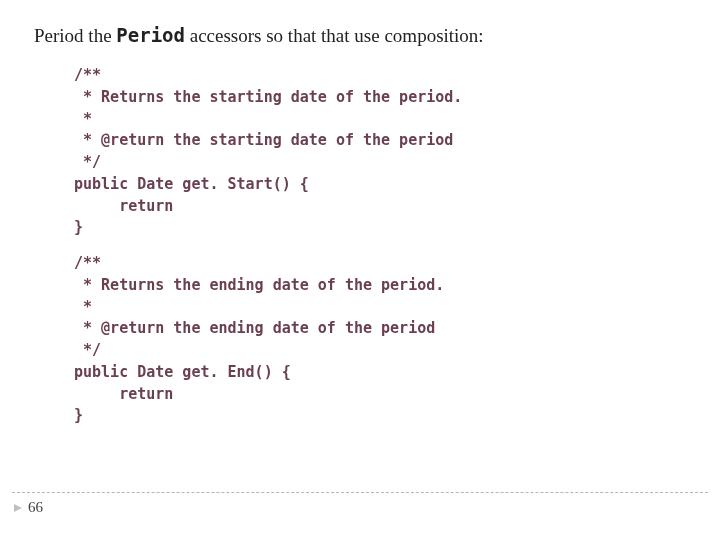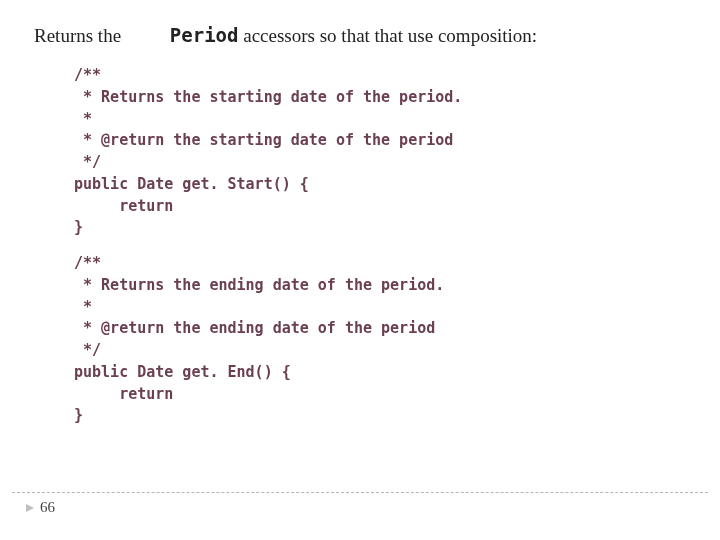--- a/index.html
+++ b/index.html
@@ -21,21 +21,20 @@
     position: relative;
   }
   .title-line {
     font-size: 19px;
     color: #222;
     margin-bottom: 18px;
   }
   .title-line .mono {
     font-family: "Consolas","Lucida Console",monospace;
     font-weight: bold;
-    margin-left: 44px;
   }
   .codeblock {
     font-family: "Consolas","Lucida Console",monospace;
     font-size: 15px;
     line-height: 1.45;
     color: #6b3f52;
     font-weight: 600;
     margin-left: 40px;
     white-space: pre;
     margin-bottom: 14px;
@@ -47,41 +46,41 @@
     width: 100%;
   }
   .dash-line {
     border-top: 1px dashed #b6b6b6;
     margin: 0 12px 6px 12px;
   }
   .page-num-wrap {
     display: flex;
     align-items: center;
     gap: 6px;
-    padding-left: 26px;
+    padding-left: 14px;
   }
   .arrow {
     width: 0; height: 0;
     border-top: 4px solid transparent;
     border-bottom: 4px solid transparent;
     border-left: 8px solid #c0c0c0;
   }
   .page-num {
     font-family: Georgia, serif;
     font-size: 15px;
     color: #444;
   }
 </style>
 </head>
 <body>
 
 <div class="slide">
 
   <div class="title-line">
-    <span>Returns the </span><span class="mono">Period</span><span> accessors so that that use composition:</span>
+    <span>Period the </span><span class="mono">Period</span><span> accessors so that that use composition:</span>
   </div>
 
   <div class="codeblock">/**
  * Returns the starting date of the period.
  *
  * @return the starting date of the period
  */
 public Date get. Start() {
      return
 }</div>

